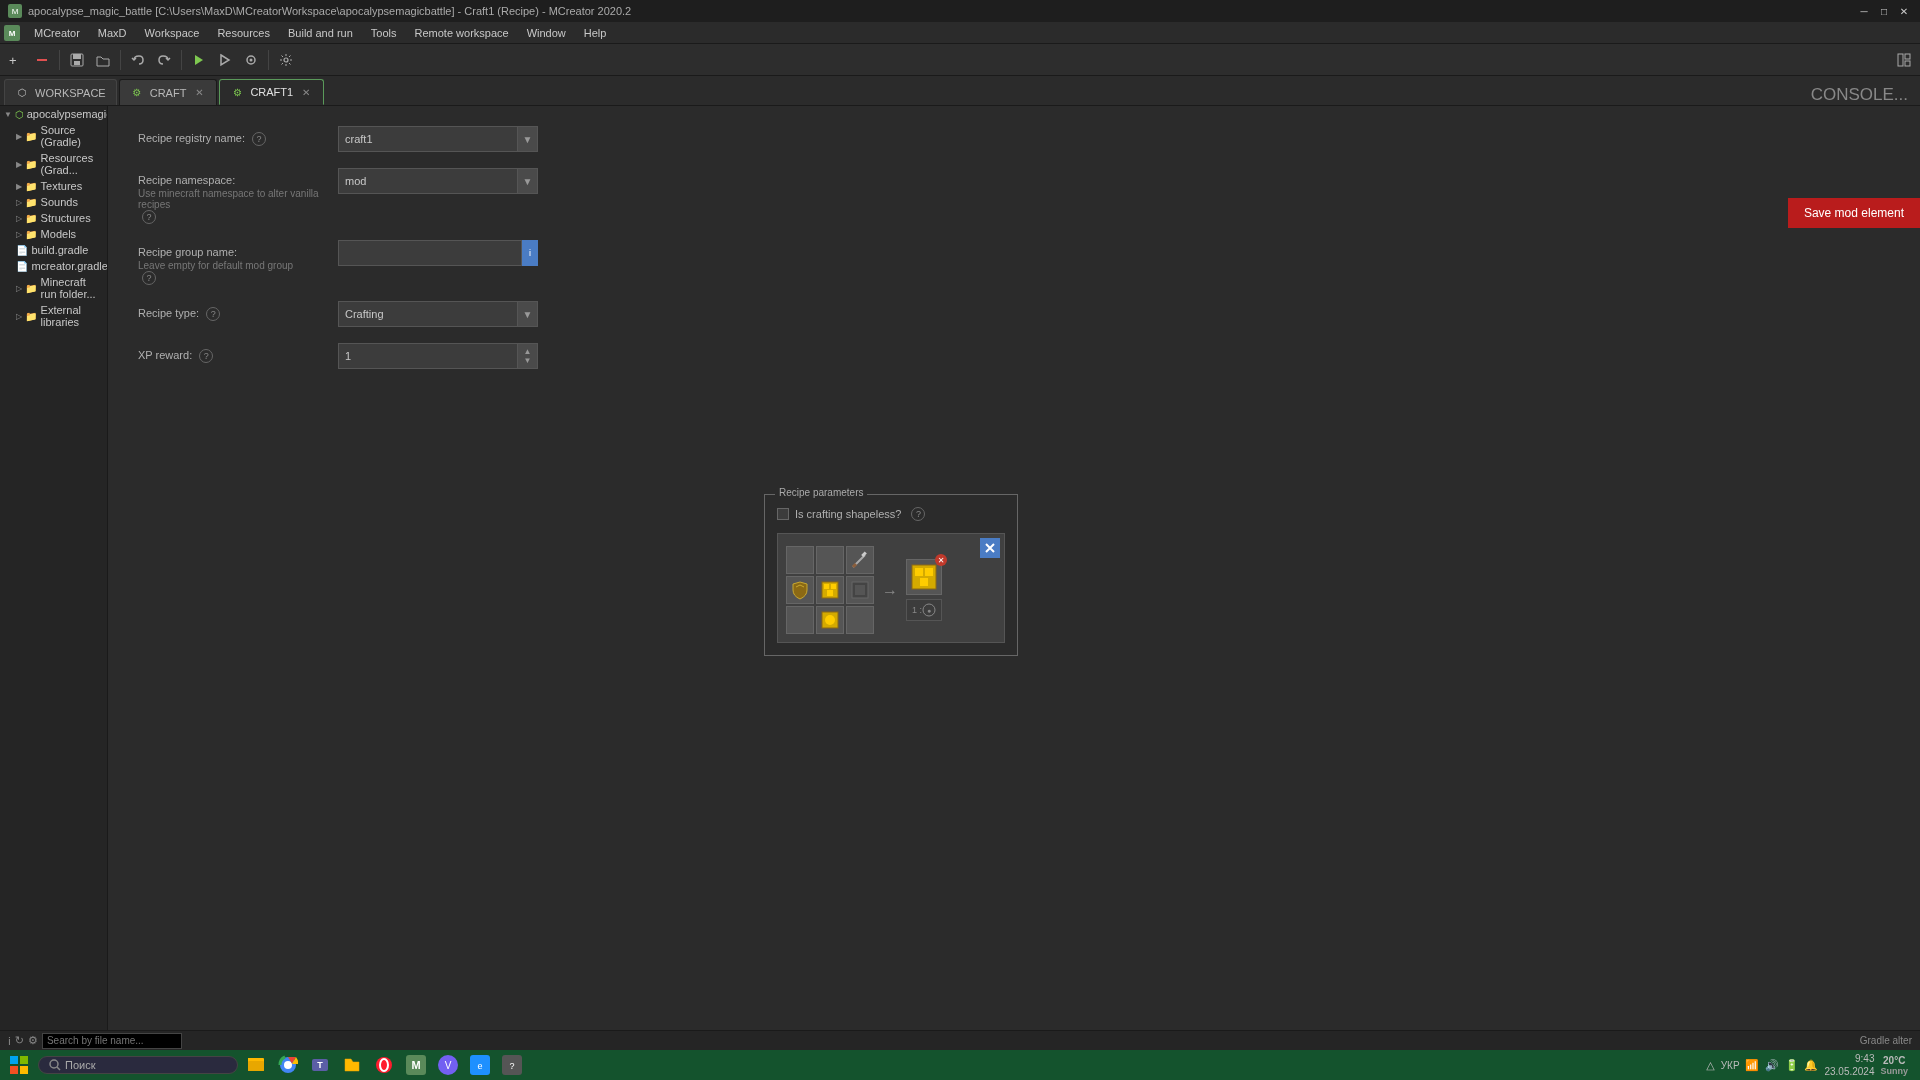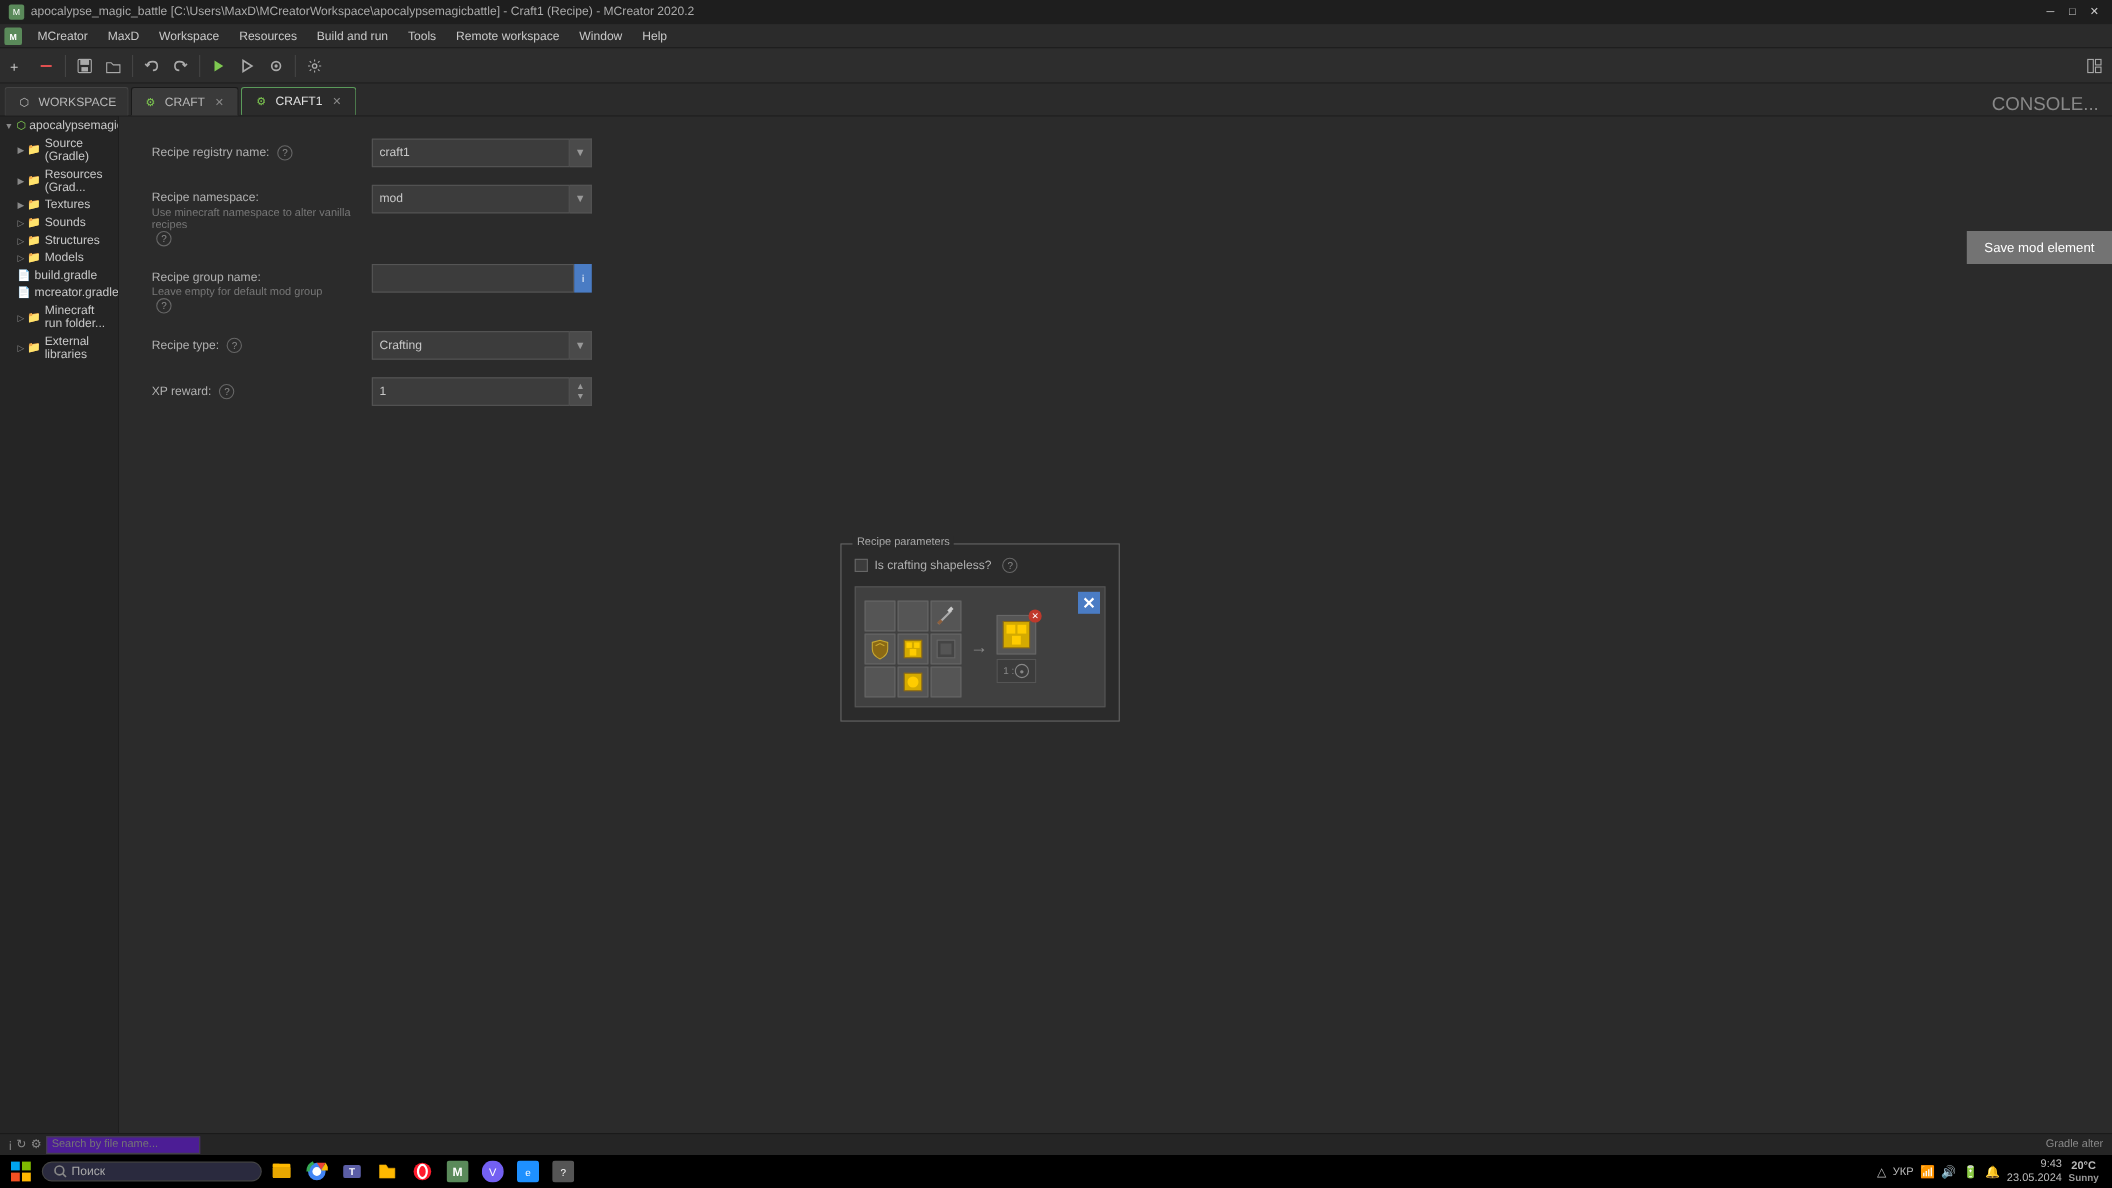--- a/index.html
+++ b/index.html
@@ -307,23 +307,23 @@
       width: 20px; height: 20px;
       background: #4a7cc4;
       display: flex; align-items: center; justify-content: center;
       cursor: pointer;
       font-size: 10px; color: white;
     }
 
     
     .save-btn {
       position: absolute;
-      top: 104px;
+      top: 92px;
       right: 0;
-      background: #737373;
+      background: #b91c1c;
       color: white;
       font-size: 12px;
       padding: 8px 16px;
       cursor: pointer;
       border: none;
     }
 
     
     .status-bar {
       position: absolute;
@@ -350,21 +350,21 @@
     .status-bar-right {
       margin-left: auto;
       display: flex; align-items: center; gap: 8px;
     }
 
     
     .taskbar {
       position: absolute;
       bottom: 0; left: 0; right: 0;
       height: 30px;
-      background: #000000;
+      background: #14532d;
       display: flex;
       align-items: center;
       padding: 0 4px;
       gap: 4px;
     }
     .taskbar-start {
       width: 30px; height: 24px;
       display: flex; align-items: center; justify-content: center;
       cursor: pointer;
     }
@@ -758,21 +758,21 @@
 
   </div>
 </div>
 
 <div class="status-bar" style="bottom:30px;">
   <div style="display:flex;align-items:center;gap:4px;">
     <span style="font-size:11px;">ℹ</span>
     <span style="cursor:pointer;font-size:11px;">↻</span>
     <span style="cursor:pointer;font-size:11px;">⚙</span>
   </div>
-  <input type="text" style="background: #4c1d95; border: 1px solid rgb(68, 68, 68); color: rgb(136, 136, 136); font-size: 10px; height: 16px; width: 140px; padding: 0px 4px; outline: none; margin-left: 4px;" placeholder="Search by file name...">
+  <input type="text" style="background: #000000; border: 1px solid rgb(68, 68, 68); color: rgb(136, 136, 136); font-size: 10px; height: 16px; width: 140px; padding: 0px 4px; outline: none; margin-left: 4px;" placeholder="Search by file name...">
   <div class="status-bar-right">
     <span>Gradle alter</span>
   </div>
 </div>
 
 <div class="taskbar">
 
   <div class="taskbar-start">
     <svg width="20" height="20" viewBox="0 0 20 20">
       <rect x="1" y="1" width="8" height="8" fill="#00a4ef"></rect>

